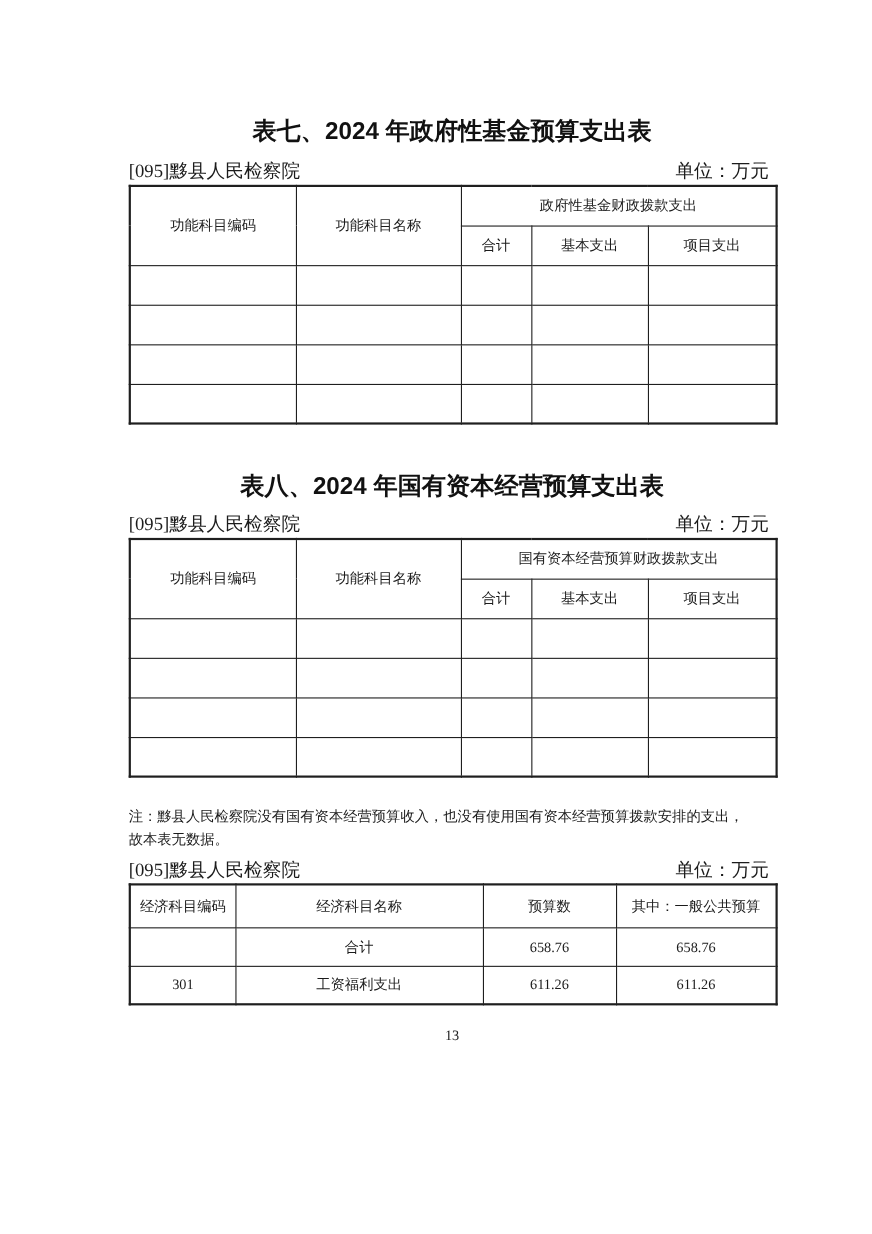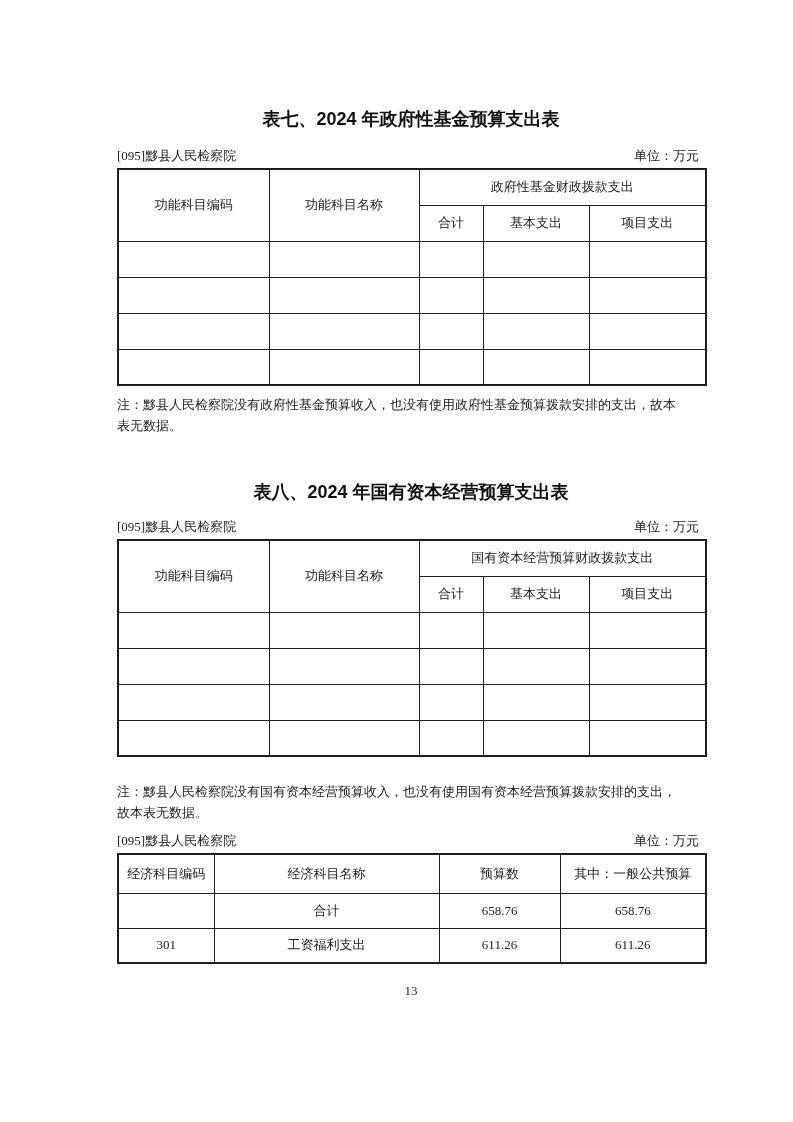--- a/index.html
+++ b/index.html
@@ -10,34 +10,34 @@
     overflow:hidden;
     font-family:"Liberation Serif","DejaVu Serif",serif;
     color:#1b1b1b;
   }
   .tbl-title{
     margin:0 0 0 117px;
     width:588px;
     text-align:center;
     font-family:"Liberation Sans","DejaVu Sans",sans-serif;
     font-weight:bold;
-    font-size:18px;
+    font-size:22px;
     line-height:26px;
     color:#111;
   }
   .title-7{padding-top:106px;}
   .title-8{margin-top:43px;}
   .title-9{margin-top:39px;}
   .meta-row{
     margin:15px 0 0 117px;
     width:588px;
     display:flex;
     justify-content:space-between;
     align-items:flex-end;
-    font-size:13px;
+    font-size:17px;
     line-height:18px;
   }
   .meta-row .unit{padding-right:6px;}
   .meta-8{margin-top:13px;}
   .meta-9{margin-top:9px;}
   table.budget{
     margin:3px 0 0 117px;
     width:588px;
     table-layout:fixed;
     border-collapse:collapse;
@@ -133,21 +133,20 @@
         <tr>
           <td></td>
           <td></td>
           <td></td>
           <td></td>
           <td></td>
         </tr>
       </tbody>
   </table>
 
-  <p class="note">注：黟县人民检察院没有政府性基金预算收入，也没有使用政府性基金预算拨款安排的支出，故本表无数据。</p>
 
   <h1 class="tbl-title title-8">表八、2024 年国有资本经营预算支出表</h1>
 
   <div class="meta-row meta-8">
     <span>[095]黟县人民检察院</span>
     <span class="unit">单位：万元</span>
   </div>
 
   <table class="budget fund">
     <colgroup>

